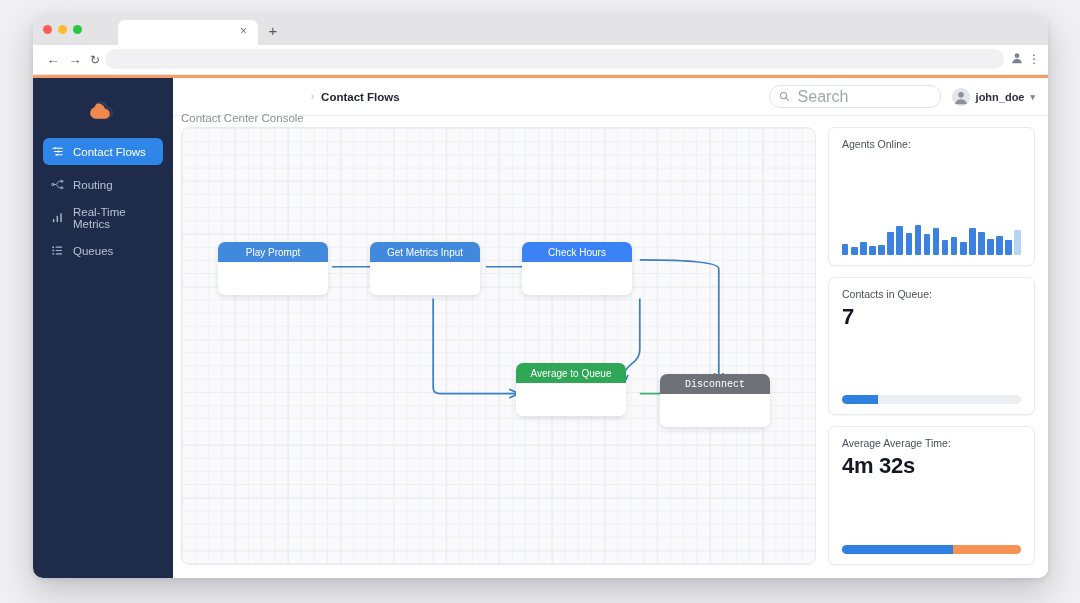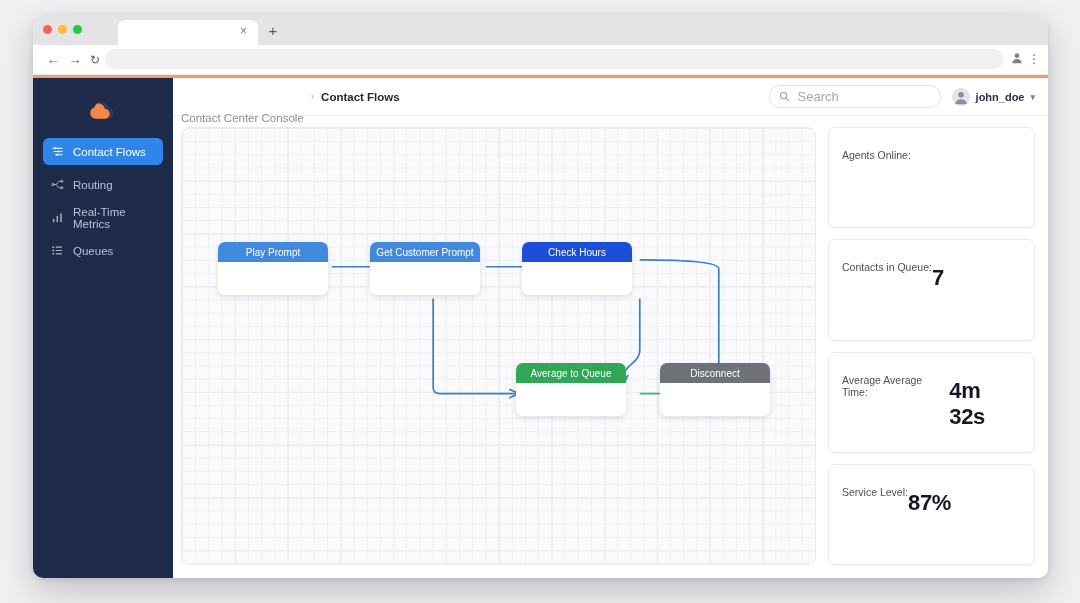--- a/index.html
+++ b/index.html
@@ -76,21 +76,21 @@
   .crumbs{display:flex;align-items:center;gap:7px;font-size:11.5px;padding-left:0;}
   .crumb-muted{color:#8c8f99;margin-top:42px;}
   .crumb-sep{color:#b4b7bf;font-size:10px;}
   .crumb-cur{color:#232733;font-weight:bold;}
   .top-right{margin-left:auto;display:flex;align-items:center;gap:11px;}
   .search{
     width:152px;height:21px;border:1px solid #e2e3e8;border-radius:11px;
     display:flex;align-items:center;padding:0 9px;gap:6px;background:#fff;
   }
   .search input{
-    border:0;outline:0;font-size:13px;color:#7c8089;width:108px;
+    border:0;outline:0;font-size:16px;color:#7c8089;width:108px;
     font-family:"Liberation Sans", sans-serif;background:transparent;
   }
   .search input::placeholder{color:#a2a6ae;}
   .user{display:flex;align-items:center;gap:6px;font-size:11px;color:#2b3040;font-weight:bold;}
   .avatar{width:18px;height:18px;border-radius:50%;background:#dfe1e6;display:block;}
   .chev{color:#80848e;font-size:9px;}
 
   
   .content{flex:1;display:flex;gap:12px;padding:11px 13px 13px 8px;min-height:0;}
 
@@ -114,21 +114,21 @@
   .node-head{
     height:20px;display:flex;align-items:center;justify-content:center;
     color:#fff;font-size:10px;
   }
   .node-body{height:33px;background:#fff;}
 
   
   .metrics{width:207px;flex:0 0 207px;display:flex;flex-direction:column;gap:11px;}
   .card{
     flex:1;border:1px solid #e9eaee;border-radius:7px;background:#fff;
-    padding:21px 13px;display:flex;flex-direction:row;
+    padding:10px 13px;display:flex;flex-direction:column;
     box-shadow:0 1px 2px rgba(30,35,60,.04);
   }
   .card-label{font-size:10.5px;color:#4a4f5c;}
   .card-value{font-size:22px;color:#141824;font-weight:bold;margin-top:4px;letter-spacing:-.3px;}
   .spark{margin-top:auto;height:30px;display:flex;align-items:flex-end;gap:2.6px;}
   .spark-bar{flex:1;background:#3b82e0;border-radius:1px;}
   .spark-bar.dim{background:#b9d4f2;}
   .track{margin-top:auto;height:9px;border-radius:5px;background:#eceef1;overflow:hidden;display:flex;}
   .fill-blue{background:#2f80e0;height:100%;}
   .fill-orange{background:#f59356;height:100%;}
@@ -279,32 +279,32 @@
                 <path d="M452 133 Q530 133 530 142 L530 256" marker-end="url(#ab)"></path>
               </g>
               <path d="M452 268 L498 268" fill="none" stroke="#3fb568" stroke-width="1.7" marker-end="url(#ag)"></path>
             </svg>
 
             <div class="node" style="left:36px;top:114px;">
               <div class="node-head" style="background:#4189dd;">Play Prompt</div>
               <div class="node-body"></div>
             </div>
             <div class="node" style="left:188px;top:114px;">
-              <div class="node-head" style="background:#4189dd;">Get Customer Prompt</div>
+              <div class="node-head" style="background:#4189dd;">Get Metrics Input</div>
               <div class="node-body"></div>
             </div>
             <div class="node" style="left:340px;top:114px;">
-              <div class="node-head" style="background:#1d4ed8;">Check Hours</div>
+              <div class="node-head" style="background:#3b82f6;">Check Hours</div>
               <div class="node-body"></div>
             </div>
             <div class="node" style="left:334px;top:235px;">
               <div class="node-head" style="background:#2fa757;">Average to Queue</div>
               <div class="node-body"></div>
             </div>
-            <div class="node" style="left:478px;top:235px;">
+            <div class="node" style="left:478px;top:246px;font-family:Liberation Mono, monospace;">
               <div class="node-head" style="background:#6e7178;">Disconnect</div>
               <div class="node-body"></div>
             </div>
           </div>
 
           <div class="metrics">
 
             <div class="card">
               <div class="card-label">Agents Online:</div>
               <div class="spark">
@@ -342,27 +342,19 @@
 
             <div class="card">
               <div class="card-label">Average Average Time:</div>
               <div class="card-value">4m 32s</div>
               <div class="track">
                 <div class="fill-blue" style="width: 62%;"></div>
                 <div class="fill-orange" style="width: 38%;"></div>
               </div>
             </div>
 
-            <div class="card">
-              <div class="card-label">Service Level:</div>
-              <div class="card-value">87%</div>
-              <div class="track">
-                <div class="fill-blue" style="width: 87%;"></div>
-                <div class="fill-orange" style="width: 13%;"></div>
-              </div>
-            </div>
 
           </div>
         </div>
       </div>
     </div>
   </div>
 </div>
 
 </body></html>

